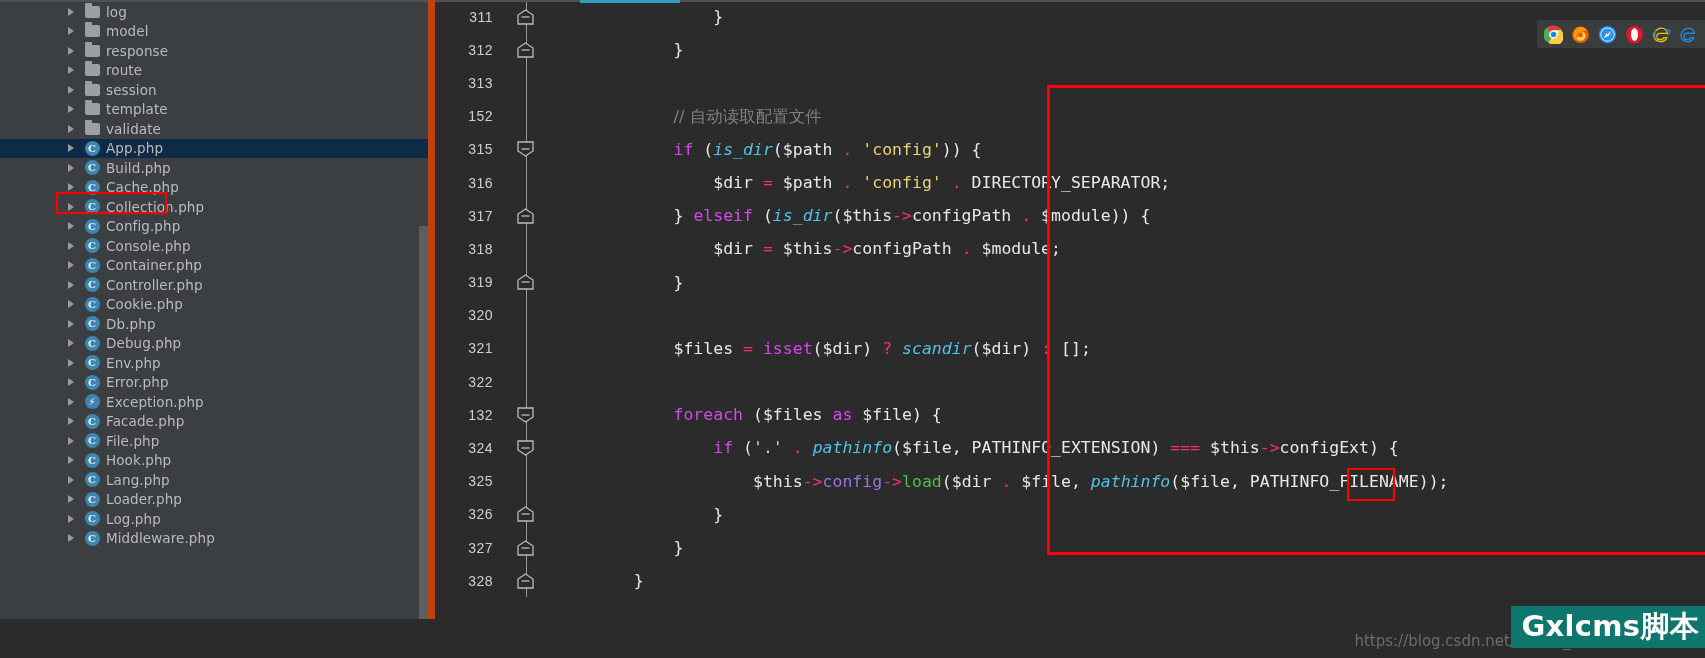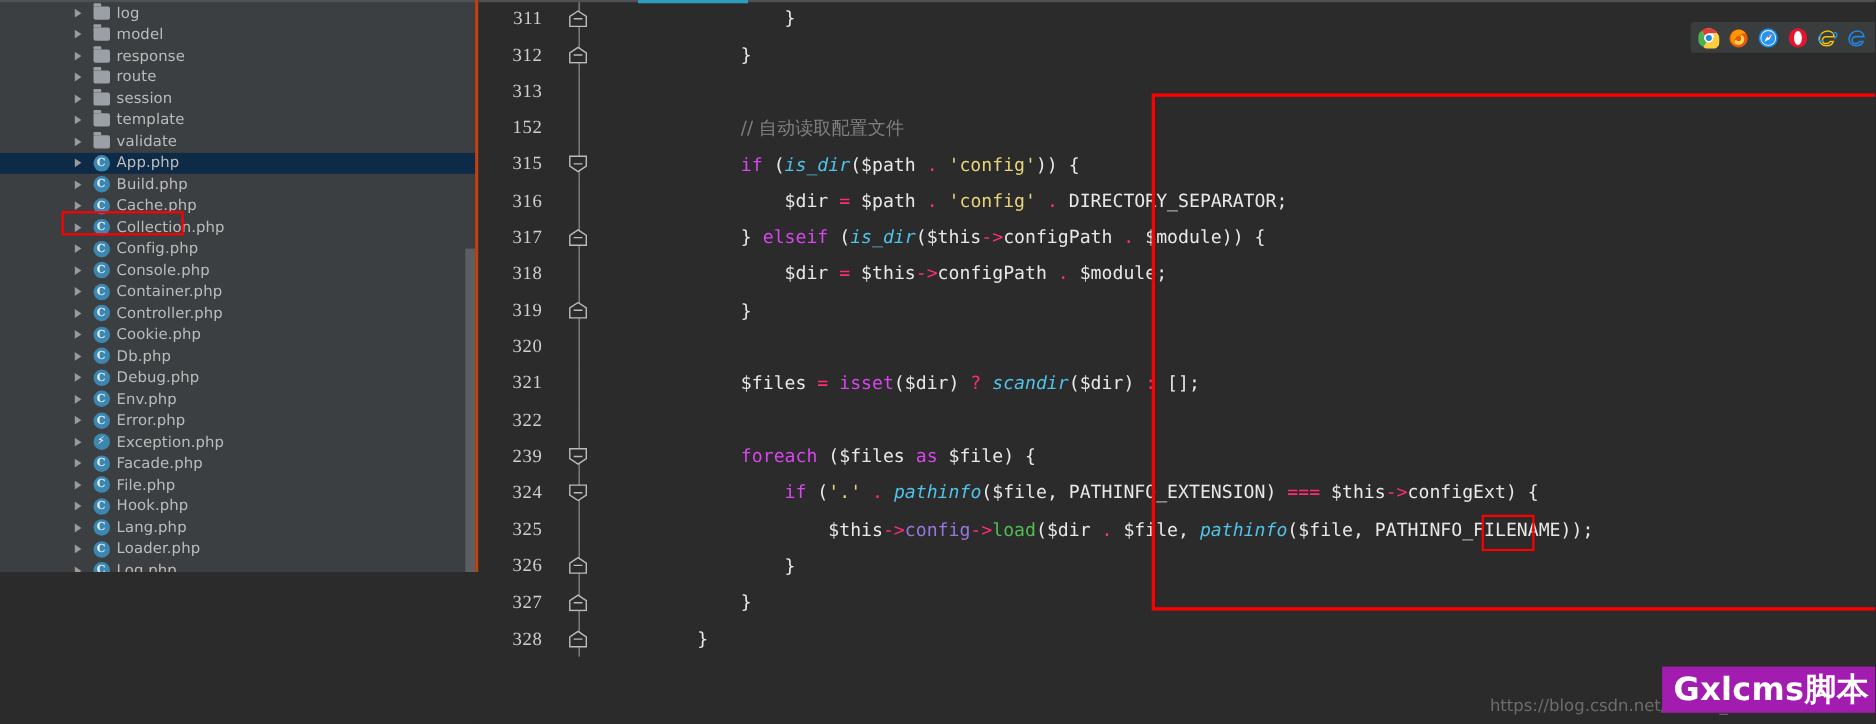--- a/index.html
+++ b/index.html
@@ -13,23 +13,23 @@
     position: relative;
     width: 1705px; height: 658px;
     display: flex;
     background: #2b2b2b;
   }
 
   
   #sidebar {
     position: relative;
     width: 435px;
-    height: 520px;
+    height: 619px;
     background: #3c3f41;
-    border-right: 3px solid #c2410c;
+    border-right: 7px solid #c2410c;
     overflow: hidden;
     flex: 0 0 435px;
   }
   #sidebar-top-border {
     position: absolute; top: 0; left: 0; right: 0; height: 2px;
     background: #4e5254;
   }
   .tree { padding-top: 2px; }
   .tree-row {
     position: relative;
@@ -147,22 +147,22 @@
     position: relative;
     height: 33.2px;
     display: flex;
     align-items: center;
   }
   .linenum {
     position: absolute;
     left: 6px;
     width: 52px;
     text-align: right;
-    font-family: Liberation Serif, serif;
-    font-size: 17px;
+    font-family: Liberation Sans, sans-serif;
+    font-size: 14px;
     color: #cfcfcf;
     letter-spacing: 0.5px;
   }
   .fold-area {
     position: absolute;
     left: 78px;
     width: 26px; height: 33.2px;
   }
   .fold-line {
     position: absolute;
@@ -247,21 +247,21 @@
     right: 90px; bottom: 8px;
     font-size: 15px;
     color: #6d6d6d;
     font-family: "DejaVu Sans", "Liberation Sans", sans-serif;
     z-index: 11;
     white-space: nowrap;
   }
   #gxlcms-watermark {
     position: absolute;
     right: 0; bottom: 10px;
-    background: #a21caf;
+    background: #0f766e;
     color: #ffffff;
     font-size: 29px;
     font-weight: 700;
     line-height: 1.25;
     padding: 2px 6px 4px 10px;
     letter-spacing: 0.3px;
     z-index: 12;
     white-space: nowrap;
     font-family: "DejaVu Sans", "Liberation Sans", sans-serif;
   }
@@ -578,21 +578,21 @@
             <span class="fold-line"></span>
           </span>
         </div>
         <div class="gutter-row">
           <span class="linenum">322</span>
           <span class="fold-area">
             <span class="fold-line"></span>
           </span>
         </div>
         <div class="gutter-row">
-          <span class="linenum">239</span>
+          <span class="linenum">132</span>
           <span class="fold-area">
             <span class="fold-line"></span>
             <span class="fold-mark">
               <svg width="17" height="16" viewBox="0 0 17 16">
                 <polygon points="1,1 16,1 16,10 8.5,15 1,10" fill="#2b2b2b" stroke="#bbbbbb" stroke-width="1.3"></polygon>
                 <line x1="4.5" y1="8" x2="12.5" y2="8" stroke="#bbbbbb" stroke-width="1.3"></line>
               </svg>
             </span>
           </span>
         </div>

